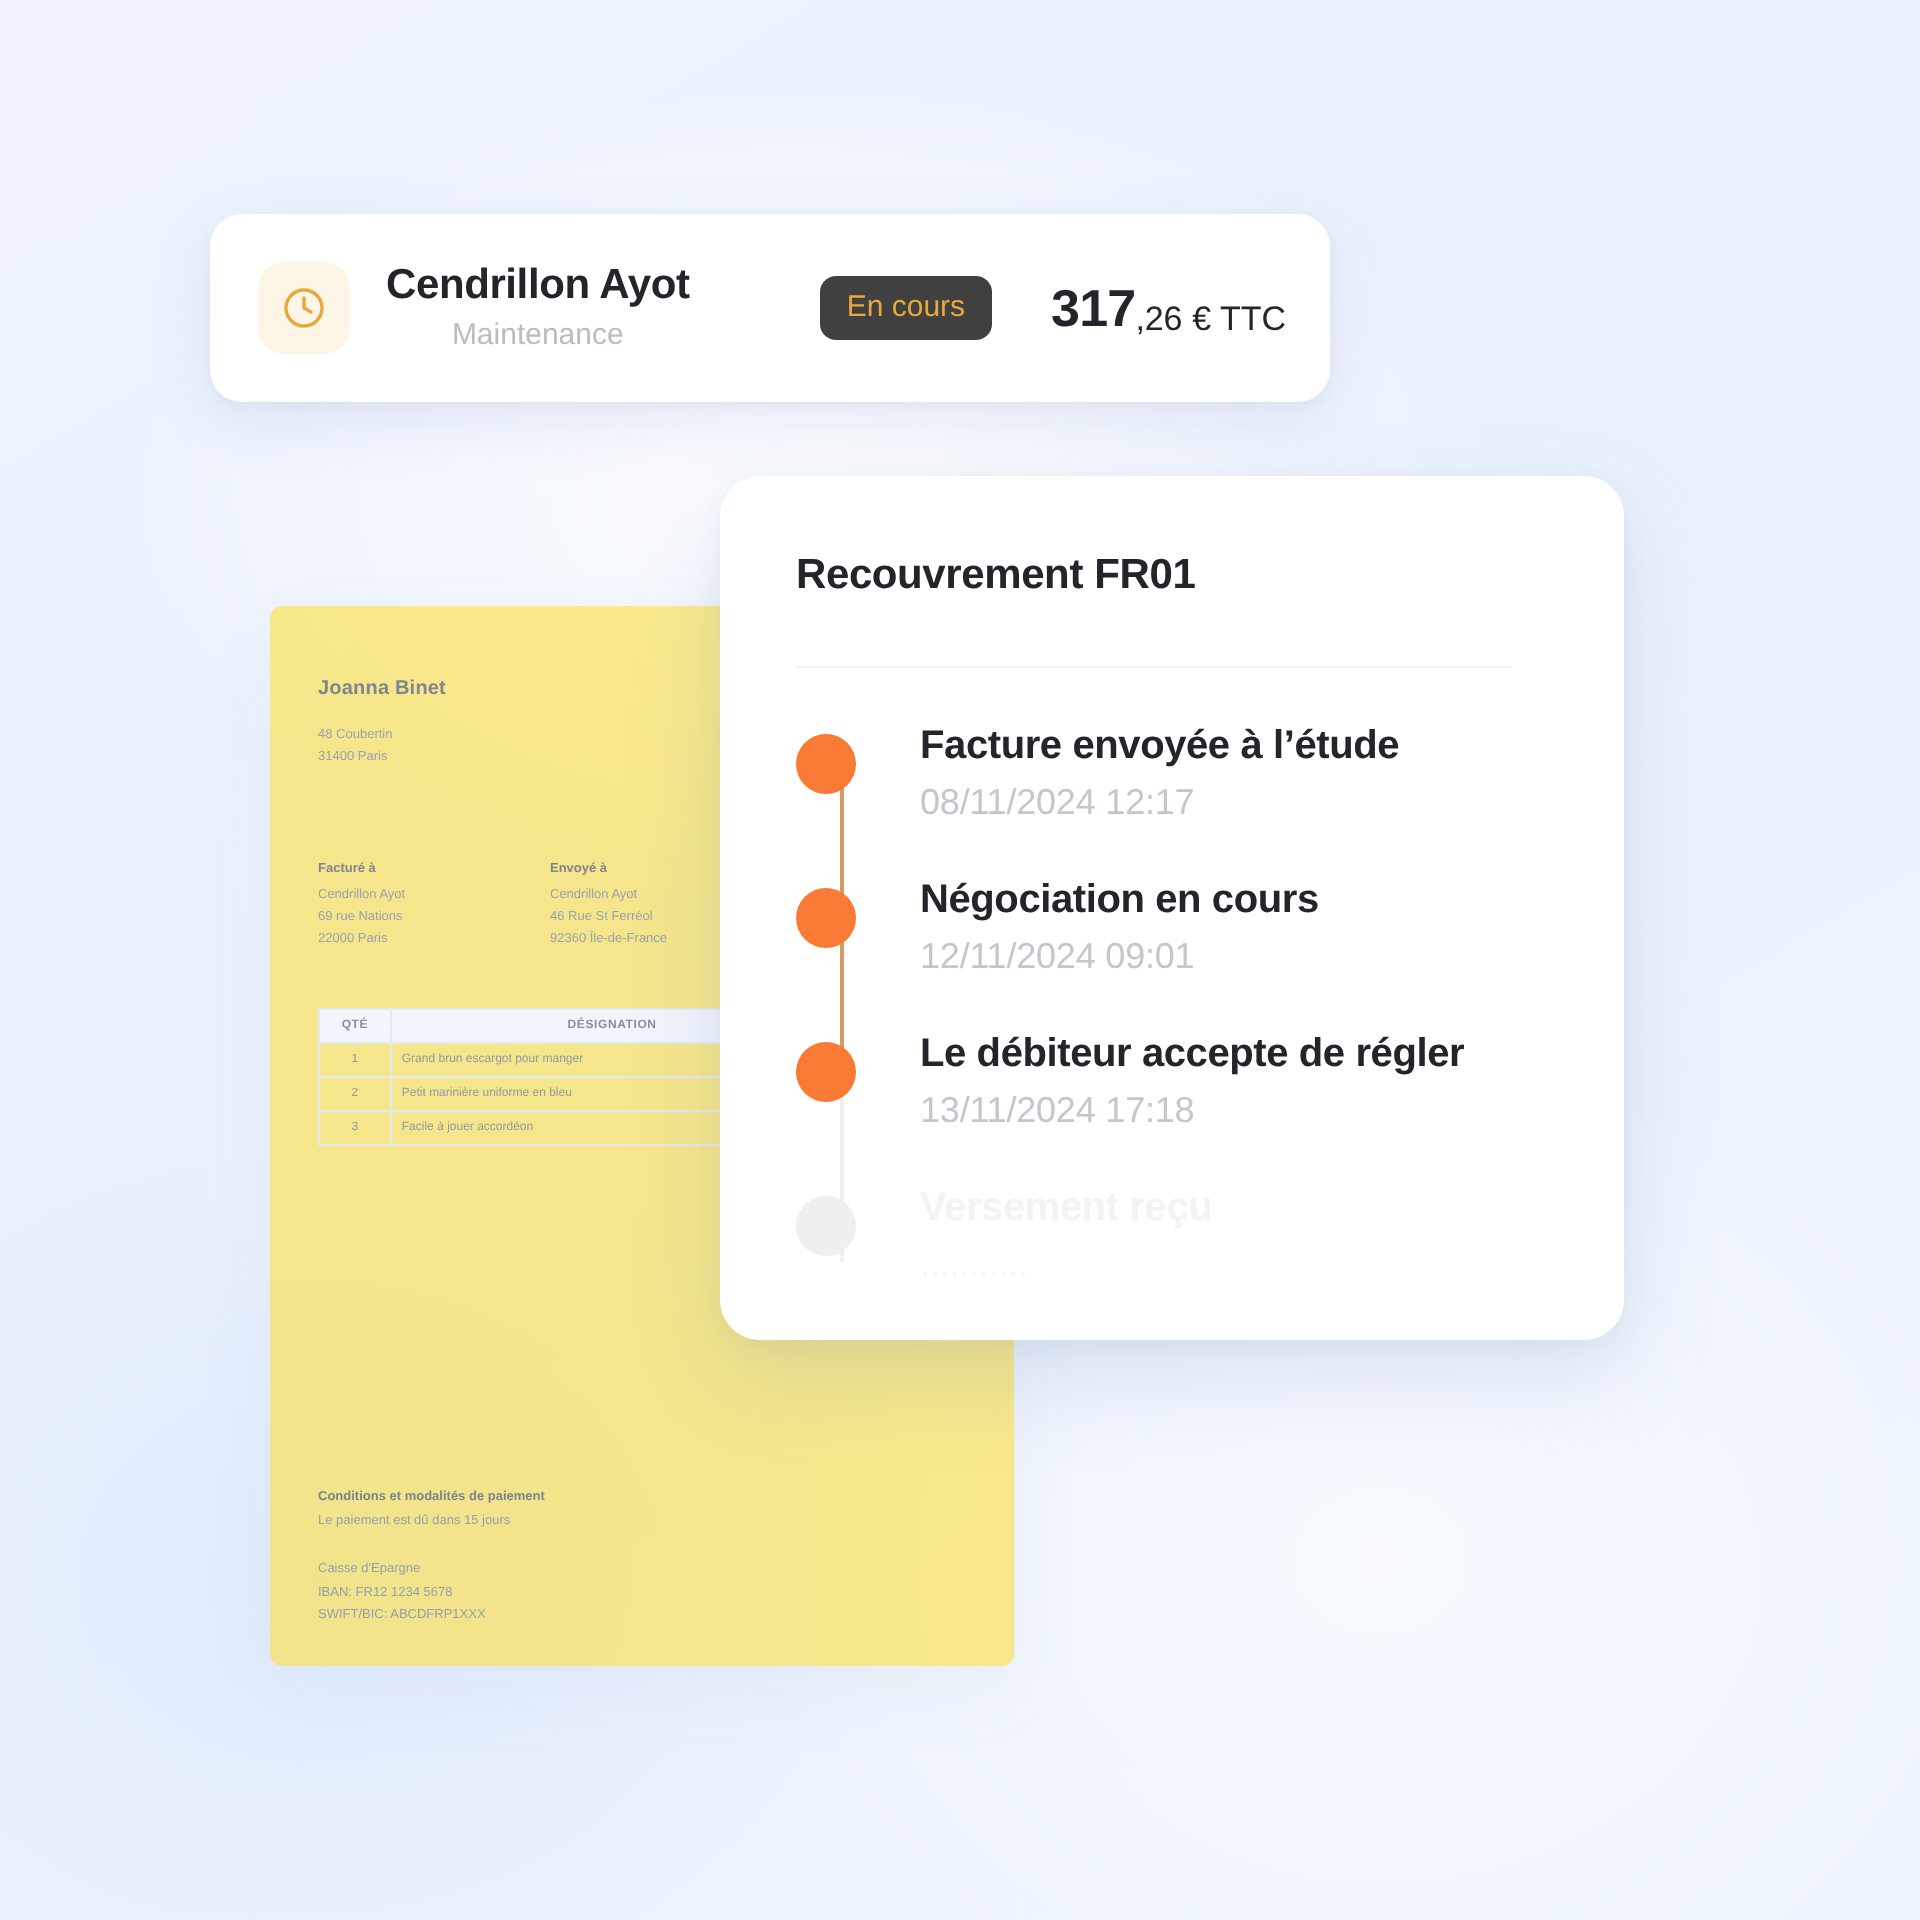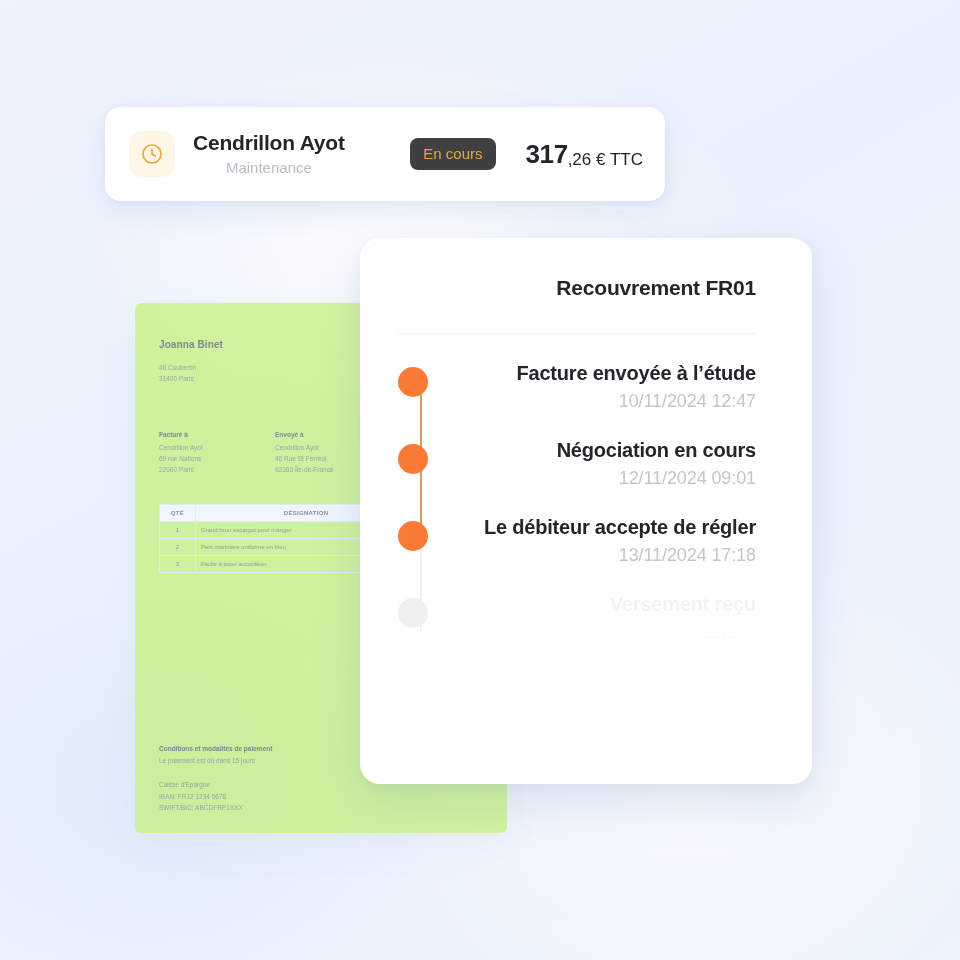--- a/index.html
+++ b/index.html
@@ -123,21 +123,21 @@
     font-size: 17px;
     font-weight: normal;
     margin-left: 5px;
   }
 
   
   .invoice-doc {
     position: absolute;
     left: 135px; top: 303px;
     width: 372px; height: 530px;
-    background: #bef264;
+    background: #fde047;
     border-radius: 6px;
     box-shadow: 0 14px 40px rgba(104,134,184,0.10);
     opacity: 0.62;
     overflow: hidden;
     padding: 36px 24px 0 24px;
     color: #5d6470;
   }
   .inv-name {
     font-size: 10px;
     font-weight: bold;
@@ -214,27 +214,26 @@
     margin-top: 13px;
     font-size: 6.5px;
     color: #6a7180;
     line-height: 1.75;
   }
 
   
   .timeline-panel {
     position: absolute;
     left: 360px; top: 238px;
-    width: 452px; height: 546px;
+    width: 452px; height: 432px;
     background: #ffffff;
     border-radius: 20px;
     box-shadow: 0 18px 48px rgba(92,122,174,0.16), 0 4px 12px rgba(92,122,174,0.07);
     padding: 38px 56px 0 38px;
     overflow: hidden;
-    text-align: right;
   }
   .panel-title {
     font-size: 21px;
     font-weight: bold;
     color: #23252b;
     letter-spacing: -0.2px;
   }
   .panel-divider {
     height: 1px;
     background: #f1f2f5;
@@ -386,21 +385,21 @@
 <div class="timeline-panel">
   <div class="panel-title">Recouvrement FR01</div>
   <div class="panel-divider"></div>
 
   <div class="timeline">
     <div class="tl-rail"></div>
 
     <div class="tl-step">
       <div class="tl-dot"></div>
       <div class="tl-label">Facture envoyée à l’étude</div>
-      <div class="tl-date">10/11/2024 12:47</div>
+      <div class="tl-date">08/11/2024 12:17</div>
     </div>
 
     <div class="tl-step">
       <div class="tl-dot"></div>
       <div class="tl-label">Négociation en cours</div>
       <div class="tl-date">12/11/2024 09:01</div>
     </div>
 
     <div class="tl-step">
       <div class="tl-dot"></div>

